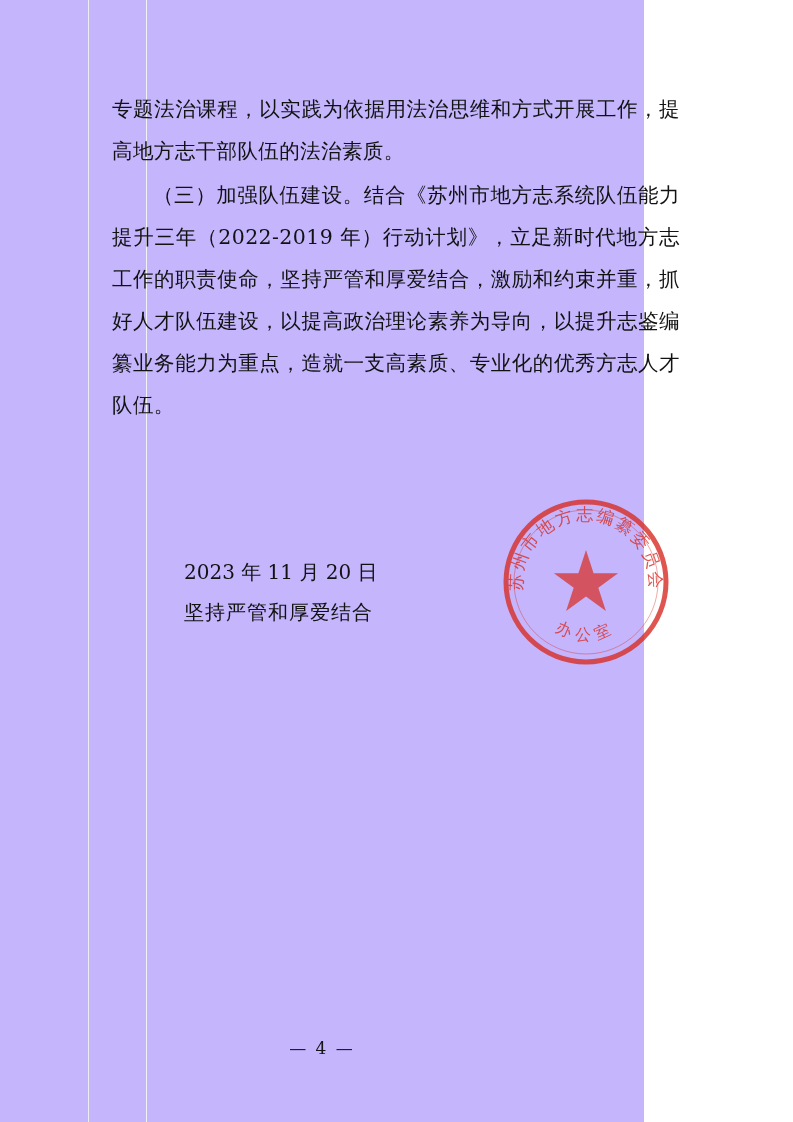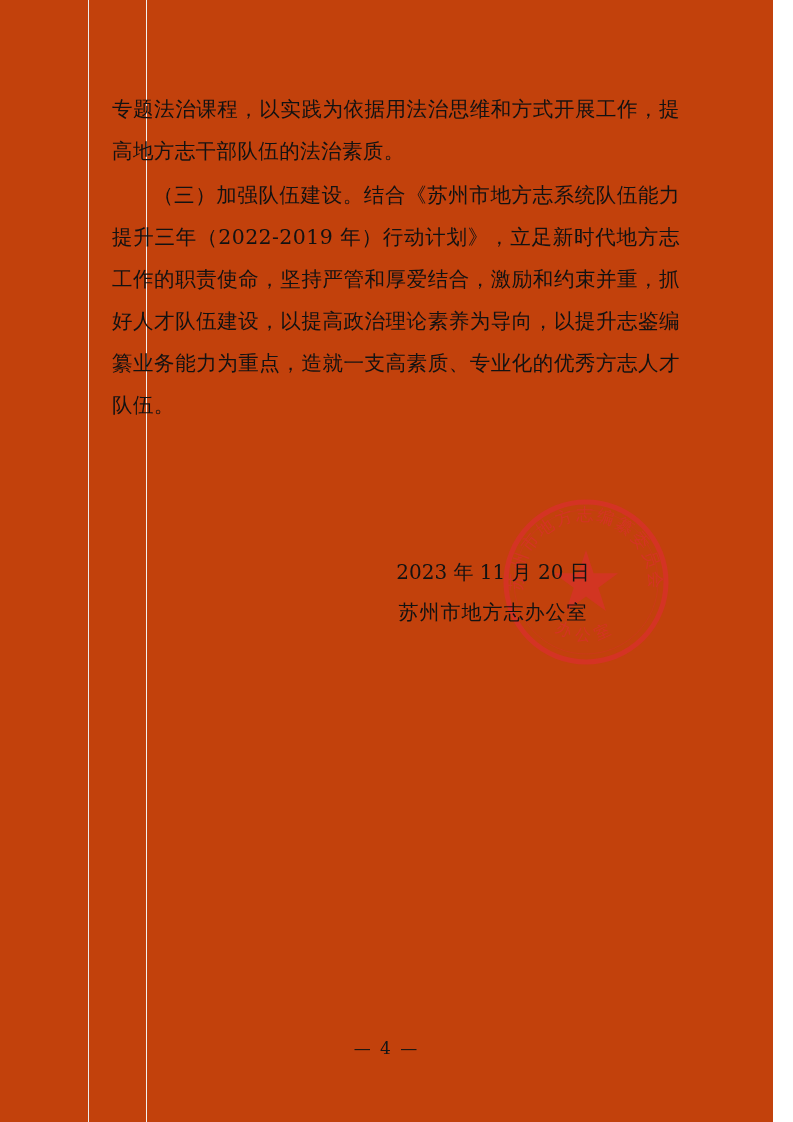--- a/index.html
+++ b/index.html
@@ -12,23 +12,23 @@
     background: #ffffff;
     font-family: "DejaVu Serif", "Liberation Serif", serif;
     position: relative;
     overflow: hidden;
   }
 
   .page {
     position: absolute;
     left: 0;
     top: 0;
-    width: 773px;
+    width: 644px;
     height: 1122px;
-    background: #c2410c;
+    background: #c4b5fd;
   }
 
   
   .scan-edge {
     position: absolute;
     left: 88px;
     top: 0;
     width: 1px;
     height: 1122px;
     background: #ededed;
@@ -60,24 +60,24 @@
   }
   .para + .para {
     margin-top: 2px;
   }
   .indent {
     text-indent: 2em;
   }
 
   .sign-block {
     position: absolute;
-    right: 110px;
+    right: 120px;
     top: 552px;
     width: 340px;
-    text-align: center;
+    text-align: left;
     color: #121212;
     font-size: 20px;
     line-height: 40px;
   }
   .sign-date {
     white-space: nowrap;
   }
   .sign-org {
     white-space: nowrap;
     letter-spacing: 1px;
@@ -142,18 +142,18 @@
         </text>
         <text font-family="DejaVu Serif, serif" font-size="16" fill="#d8312a" letter-spacing="6">
           <textPath href="#arcBottom" startOffset="50%" text-anchor="middle">办公室</textPath>
         </text>
       </g>
     </svg>
   </div>
 
   <div class="sign-block">
     <div class="sign-date num-latin">2023 年 11 月 20 日</div>
-    <div class="sign-org">苏州市地方志办公室</div>
+    <div class="sign-org">坚持严管和厚爱结合</div>
   </div>
 
   <div class="page-number">— 4 —</div>
 
 </div>
 
 </body></html>

